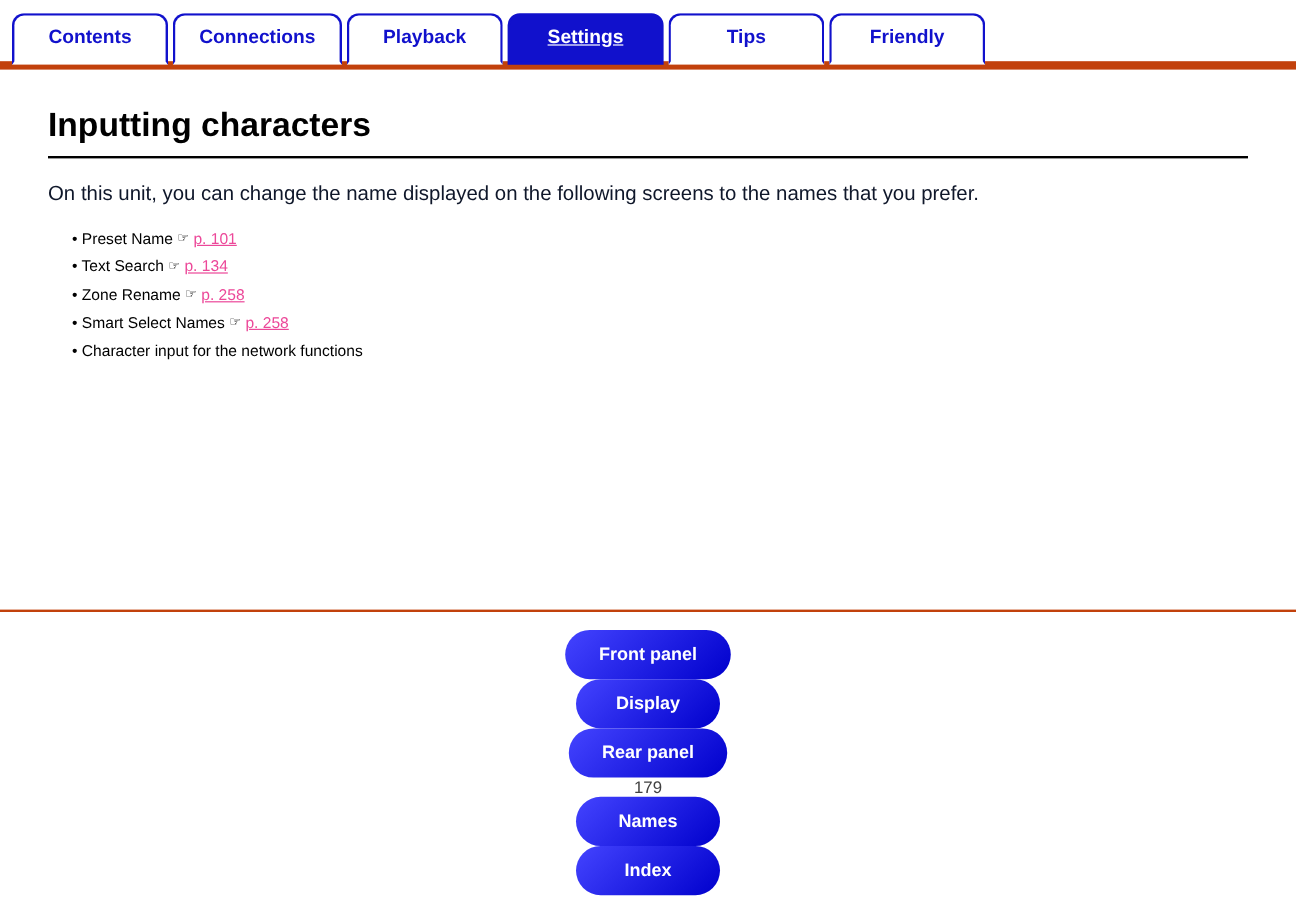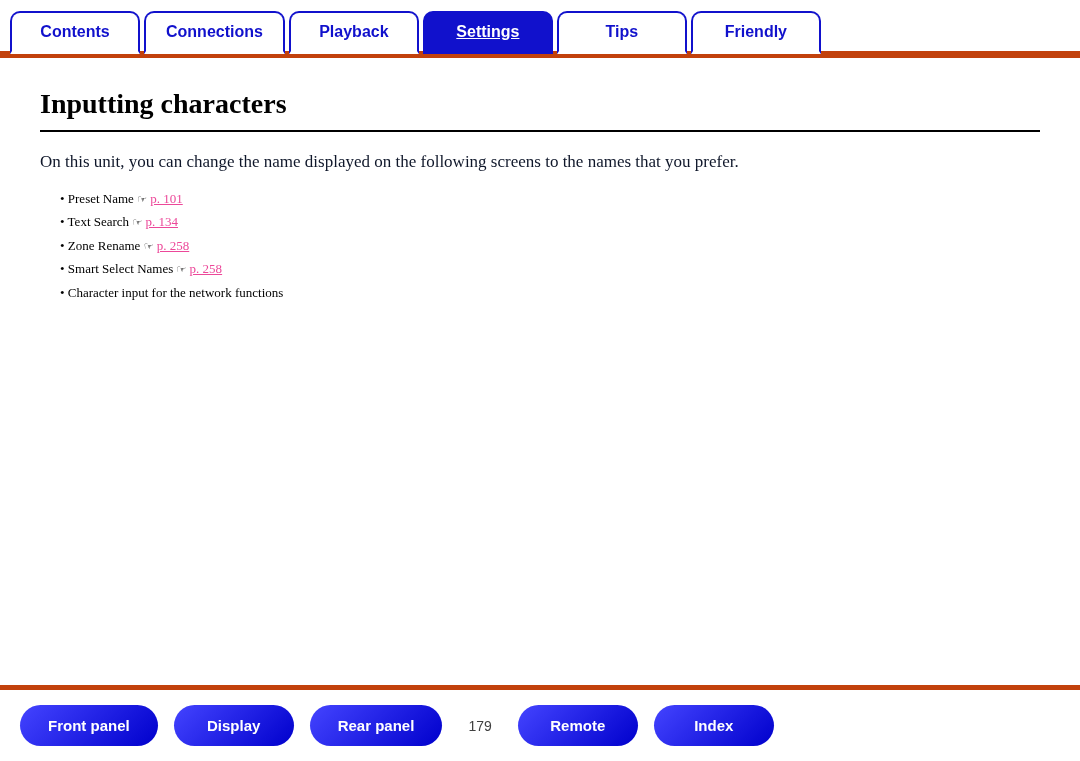--- a/index.html
+++ b/index.html
@@ -17,21 +17,20 @@
       overflow: hidden;
       display: flex;
       flex-direction: column;
     }
 
     
     .main-content {
       flex: 1;
       padding: 30px 40px;
       overflow: hidden;
-      font-family: Liberation Serif, serif;
     }
 
     .page-title {
       font-size: 28px;
       font-weight: bold;
       color: #000000;
       border-bottom: 2px solid #000000;
       padding-bottom: 10px;
       margin-bottom: 20px;
     }
@@ -59,22 +58,22 @@
       text-decoration: underline;
     }
 
     
     .bottom-nav {
       display: flex;
       align-items: center;
       justify-content: flex-start;
       padding: 15px 20px;
       background: #ffffff;
-      border-top: 5px solid #c2410c;
-      gap: 16px;
+      border-top: 2px solid #c2410c;
+      flex-direction: column;
     }
 
     .bottom-btn {
       display: inline-flex;
       align-items: center;
       justify-content: center;
       background: linear-gradient(135deg, #4444ff, #0000cc);
       color: #ffffff;
       font-weight: bold;
       font-size: 15px;
@@ -172,15 +171,15 @@
       <span>Character input for the network functions</span>
     </li>
   </ul>
 </div>
 
 <div class="bottom-nav">
   <button class="bottom-btn">Front panel</button>
   <button class="bottom-btn">Display</button>
   <button class="bottom-btn">Rear panel</button>
   <span class="page-number">179</span>
-  <button class="bottom-btn">Remote</button>
+  <button class="bottom-btn">Names</button>
   <button class="bottom-btn">Index</button>
 </div>
 
 </body></html>

